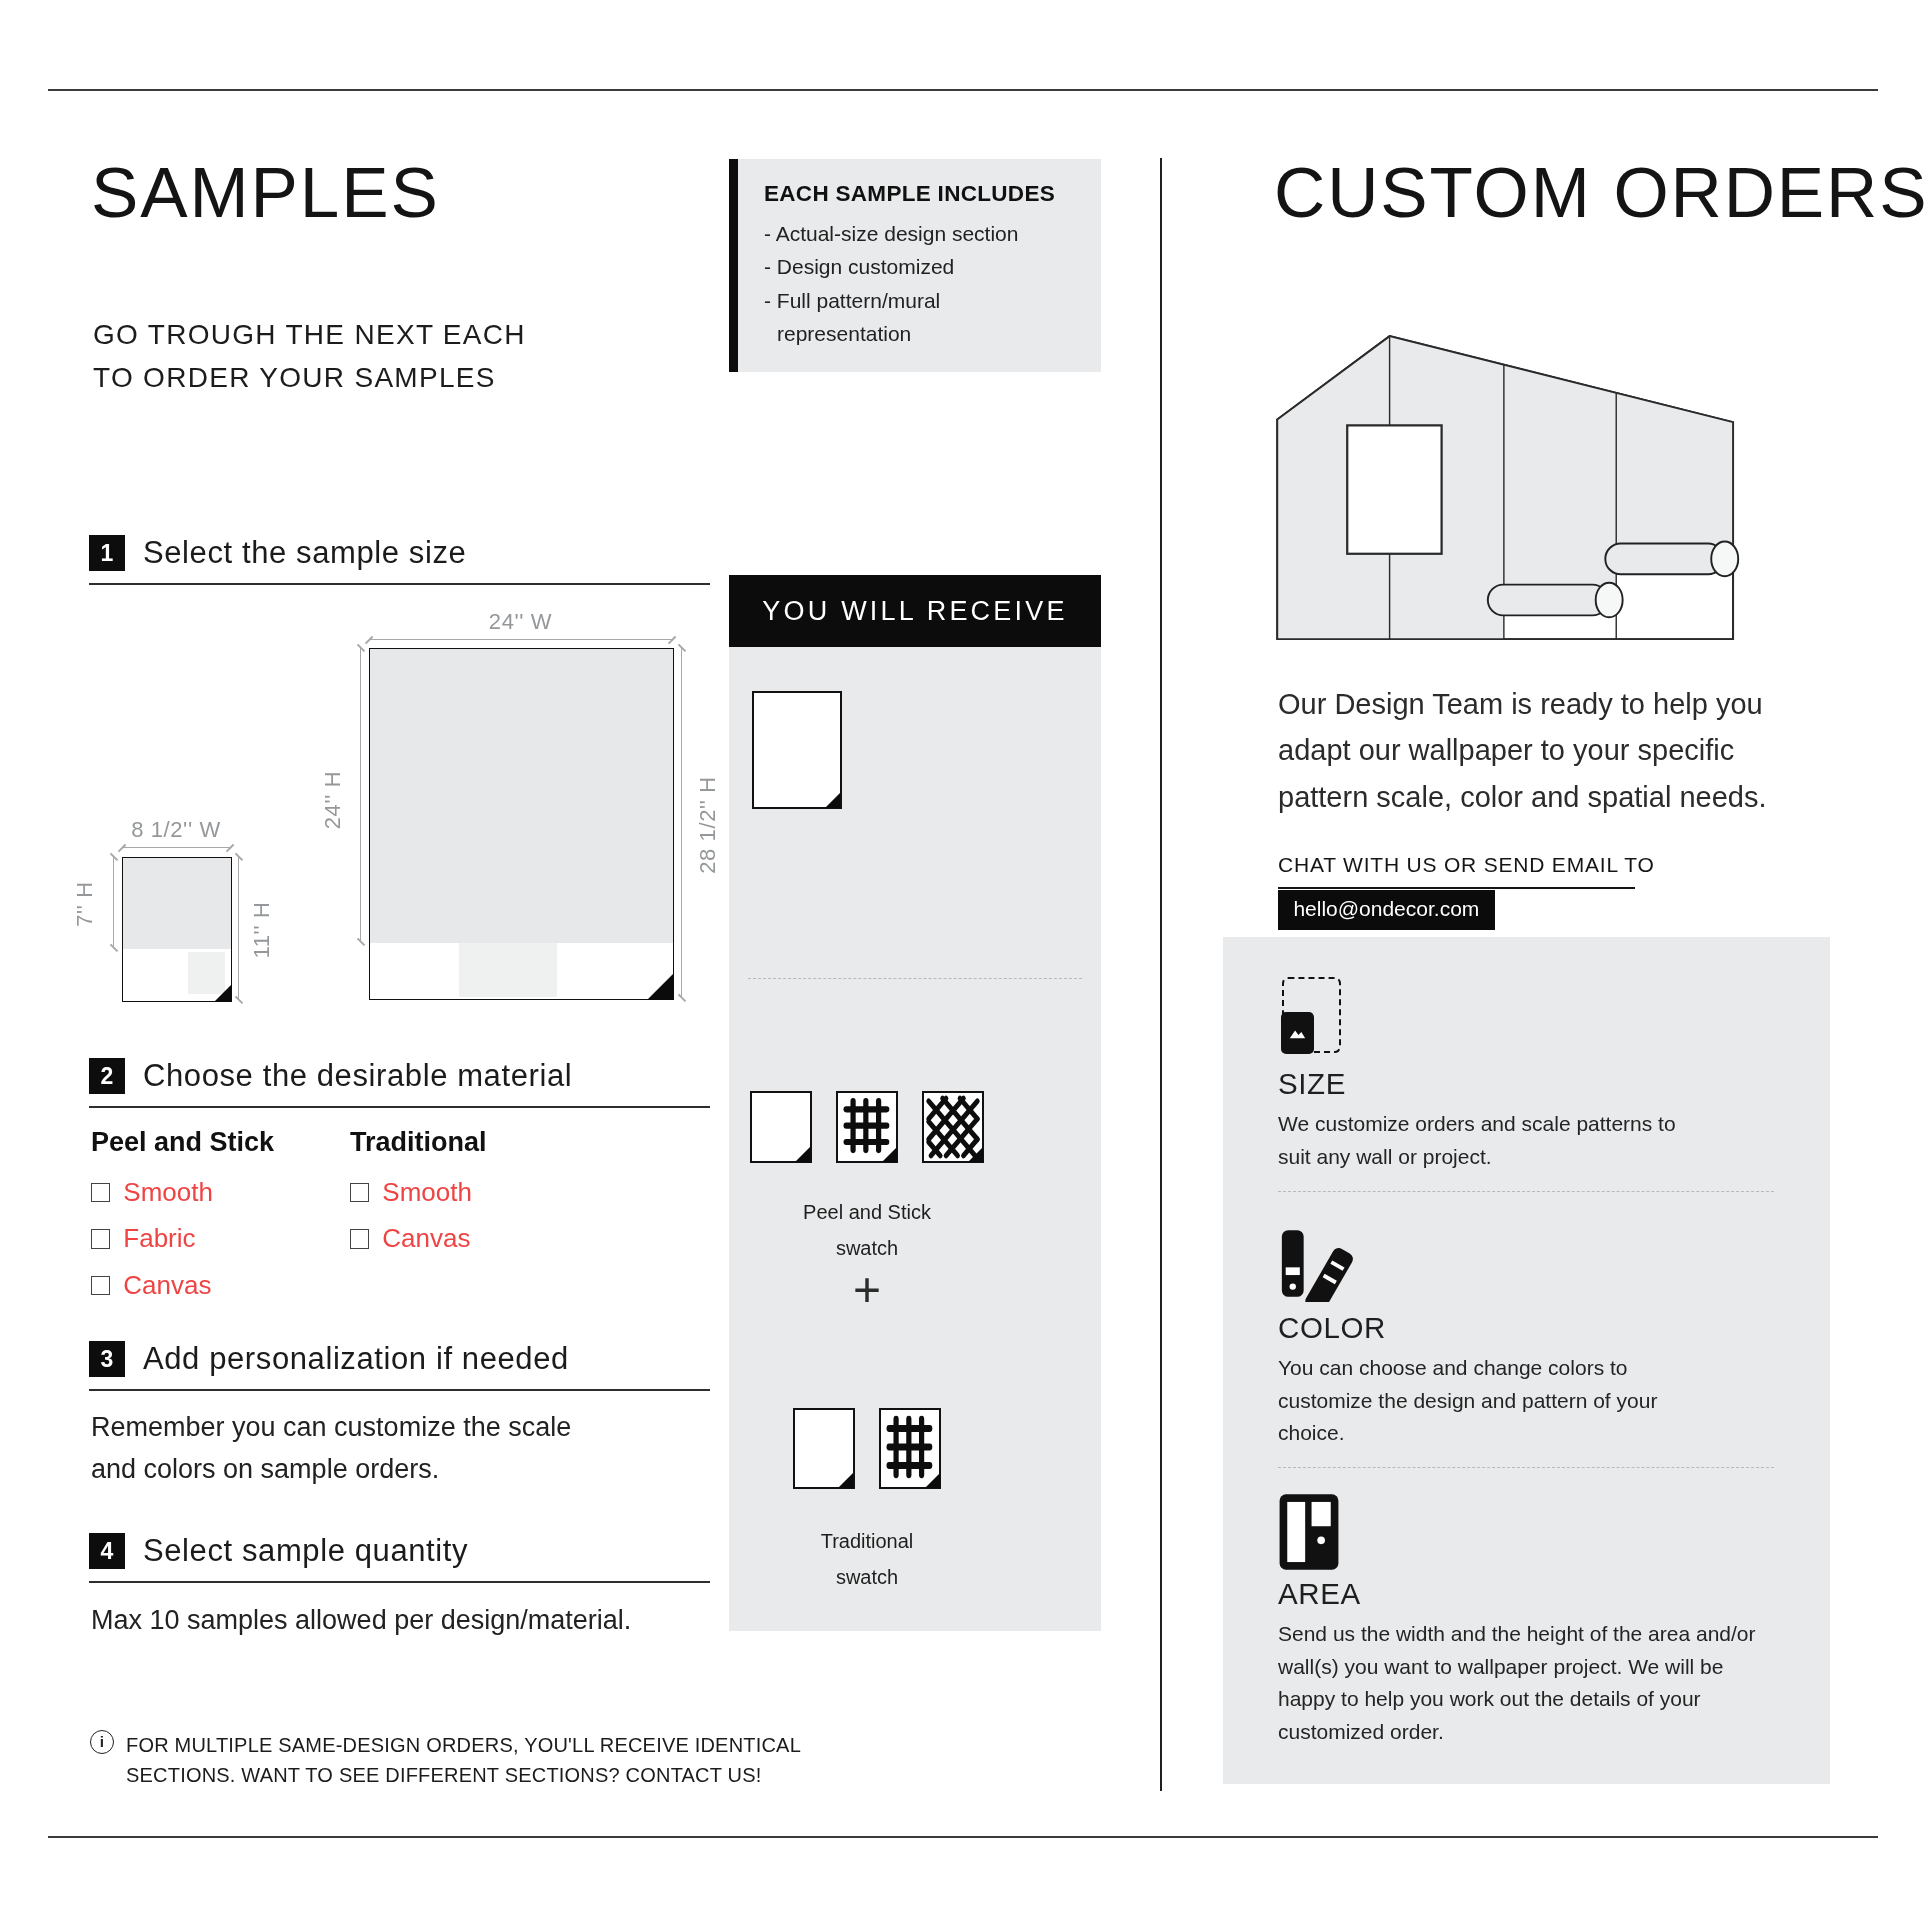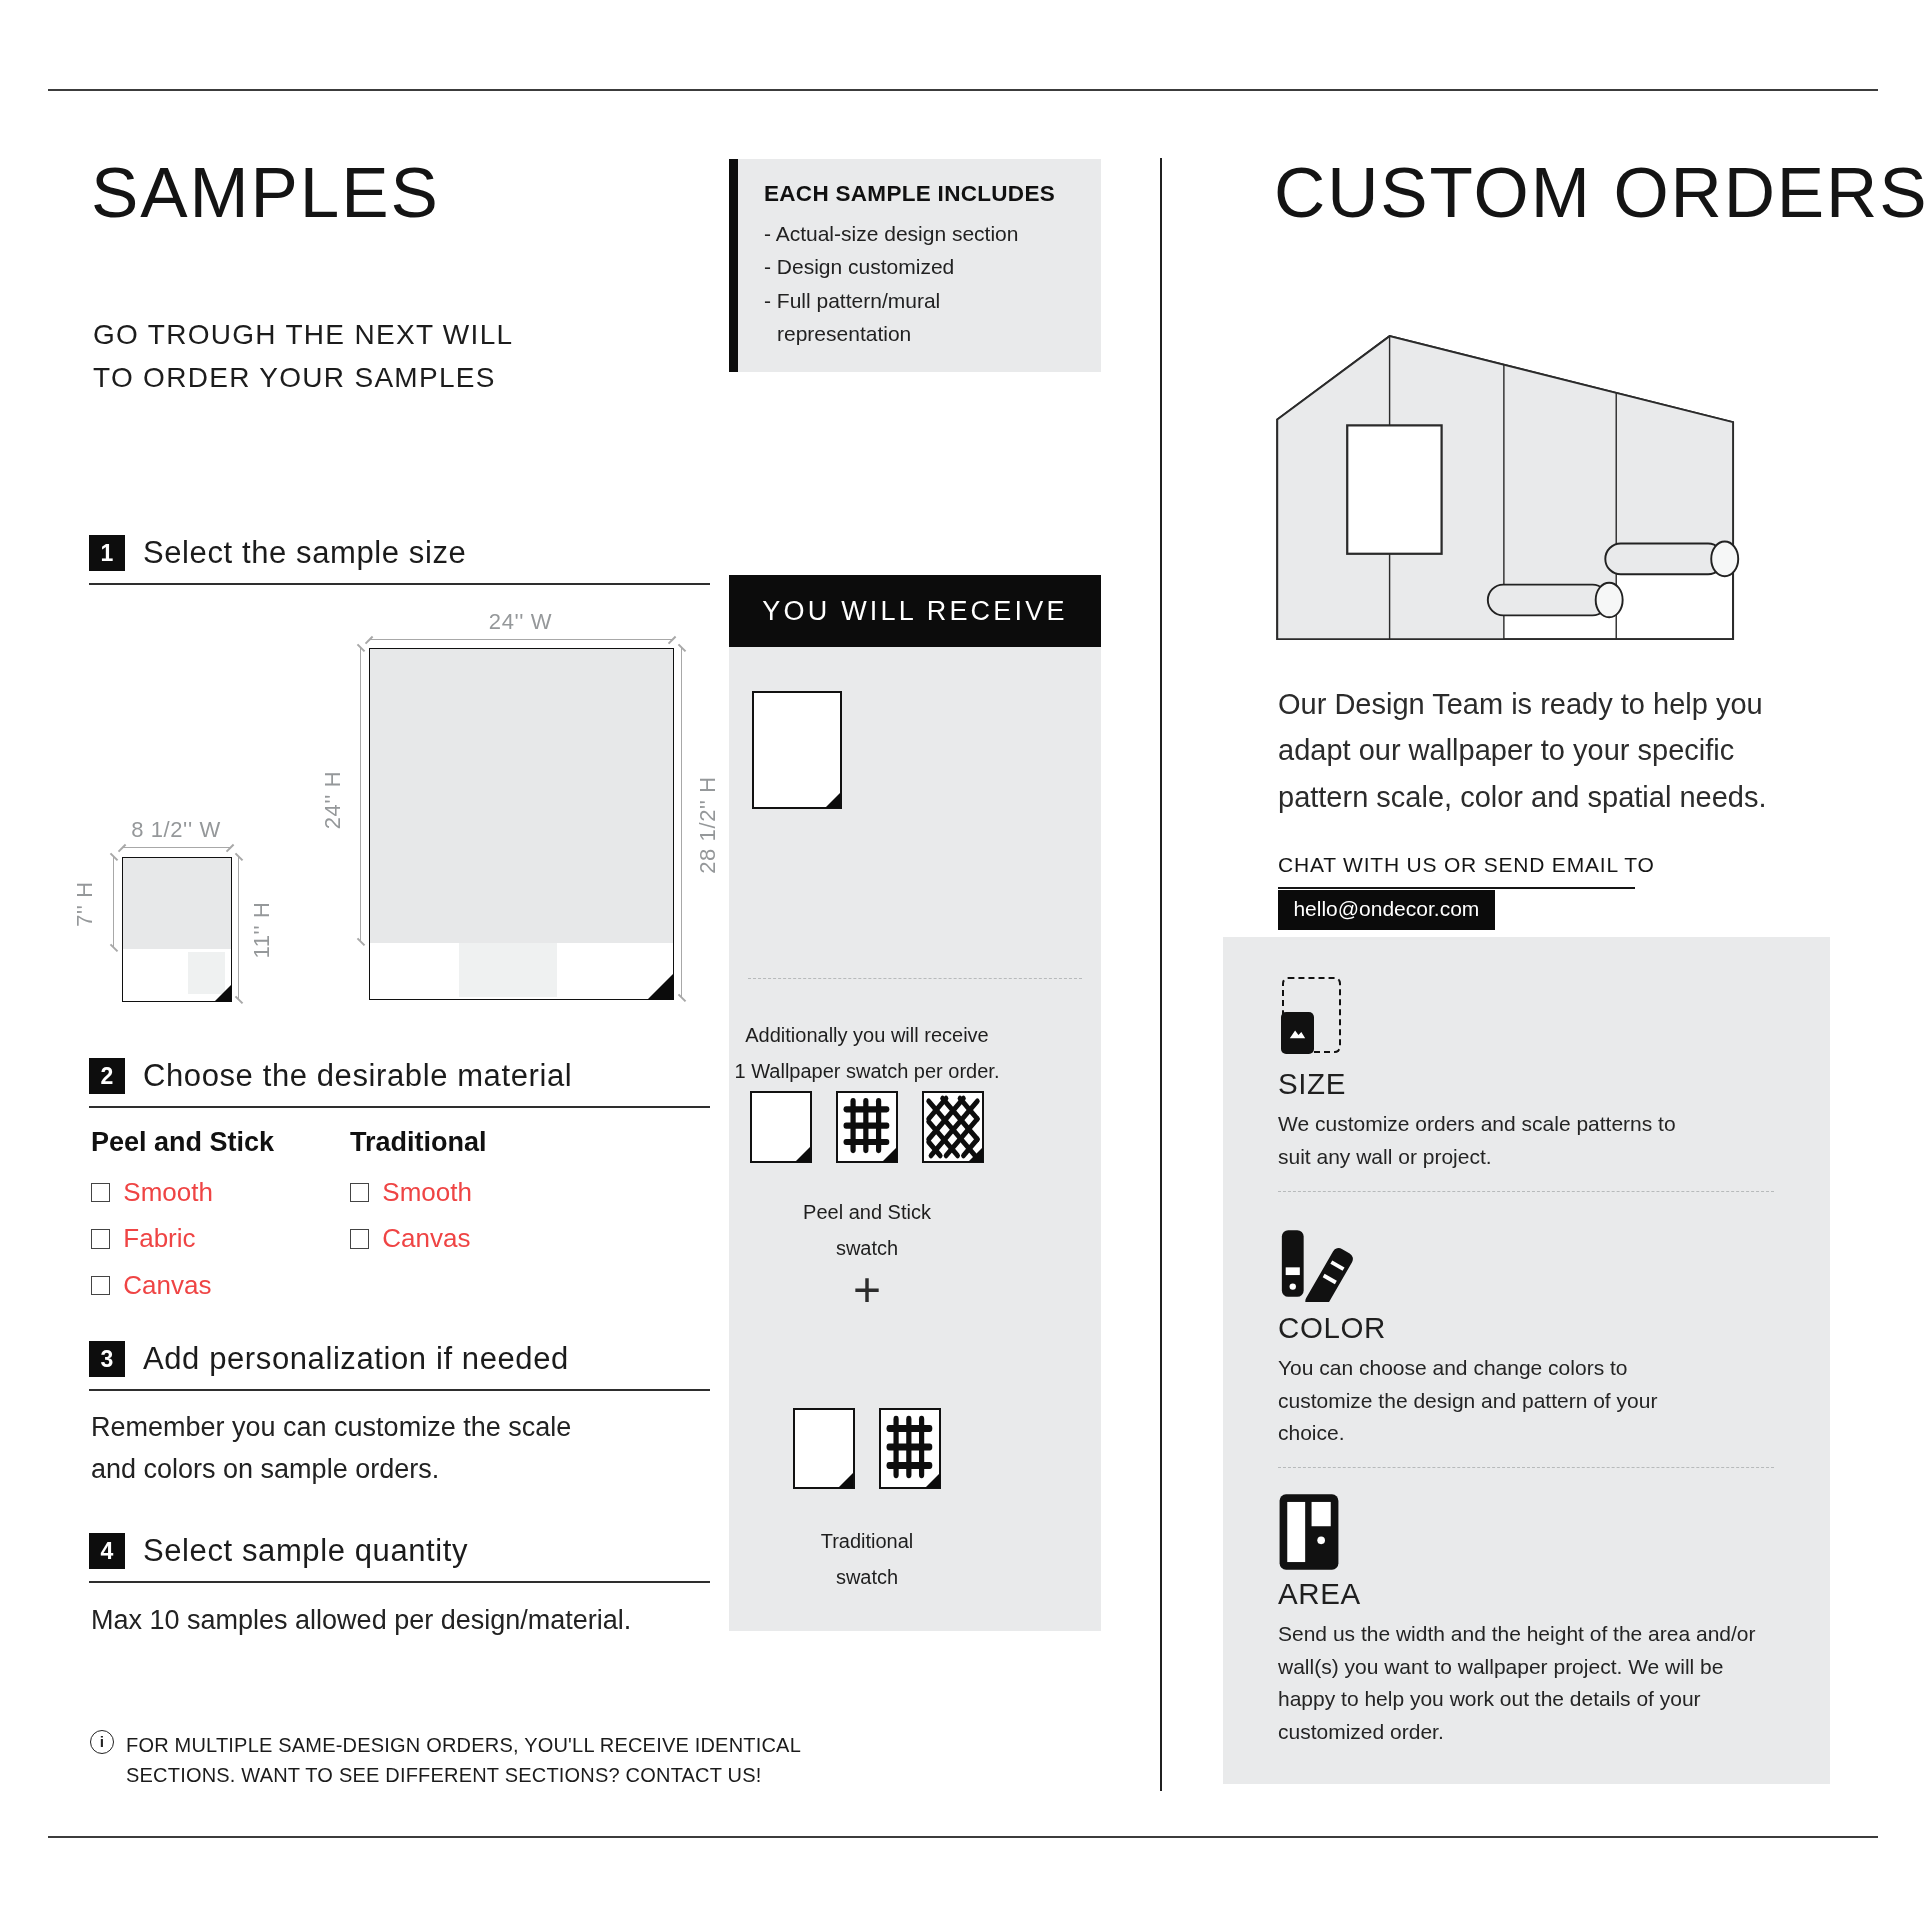--- a/index.html
+++ b/index.html
@@ -78,21 +78,21 @@
 </style>
 </head>
 <body>
 
 <div class="hrule" style="left:48px;top:89px;width:1830px"></div>
 <div class="hrule" style="left:48px;top:1836px;width:1830px"></div>
 <div class="vdivider" style="left:1160px;top:158px;height:1633px"></div>
 
 <div class="bigtitle" style="left:91px;top:152px">SAMPLES</div>
 <div class="subtitle" style="left:93px;top:313px">
-  <span>GO TROUGH THE NEXT WILL</span><br>
+  <span>GO TROUGH THE NEXT EACH</span><br>
   <span>TO ORDER YOUR SAMPLES</span>
 </div>
 
 <div class="stepbadge" style="left:89px;top:535px">1</div>
 <div class="steplabel" style="left:143px;top:535px">Select the sample size</div>
 <div class="stepline" style="left:89px;top:583px"></div>
 
 <div class="dimlabel" style="left:369px;top:609px;width:303px">24'' W</div>
 <div class="dimh" style="left:369px;top:639px;width:303px"></div>
 <div class="samplerect fold fold-lg" style="left:369px;top:648px;width:303px;height:350px">
@@ -168,24 +168,20 @@
   <div class="itm">- Design customized</div>
   <div class="itm">- Full pattern/mural</div>
   <div class="itm cont">representation</div>
 </div>
 
 <div class="banner">YOU WILL RECEIVE</div>
 
 <div class="panel">
   <div class="sheet fold" style="left:22.5px;top:44px;width:86px;height:114px"></div>
   <div class="pdash" style="left:19px;top:331px;width:334px"></div>
-  <div class="pcenter" style="top:370px">
-    <span>Additionally you will receive</span><br>
-    <span>1 Wallpaper swatch per order.</span>
-  </div>
   <div class="swrow" style="top:444px">
     <div class="swatch fold" style="height:72px"></div>
     <div class="swatch fold" style="height:72px">
       <svg width="100%" height="100%" viewBox="0 0 100 100" preserveAspectRatio="none">
         <g stroke="#0d0d0d" stroke-width="9" stroke-linecap="round">
           <line x1="26" y1="12" x2="26" y2="84"></line>
             <line x1="48" y1="12" x2="48" y2="84"></line>
             <line x1="70" y1="12" x2="70" y2="84"></line>
           <line x1="14" y1="24" x2="84" y2="24"></line>
             <line x1="14" y1="48" x2="84" y2="48"></line>

